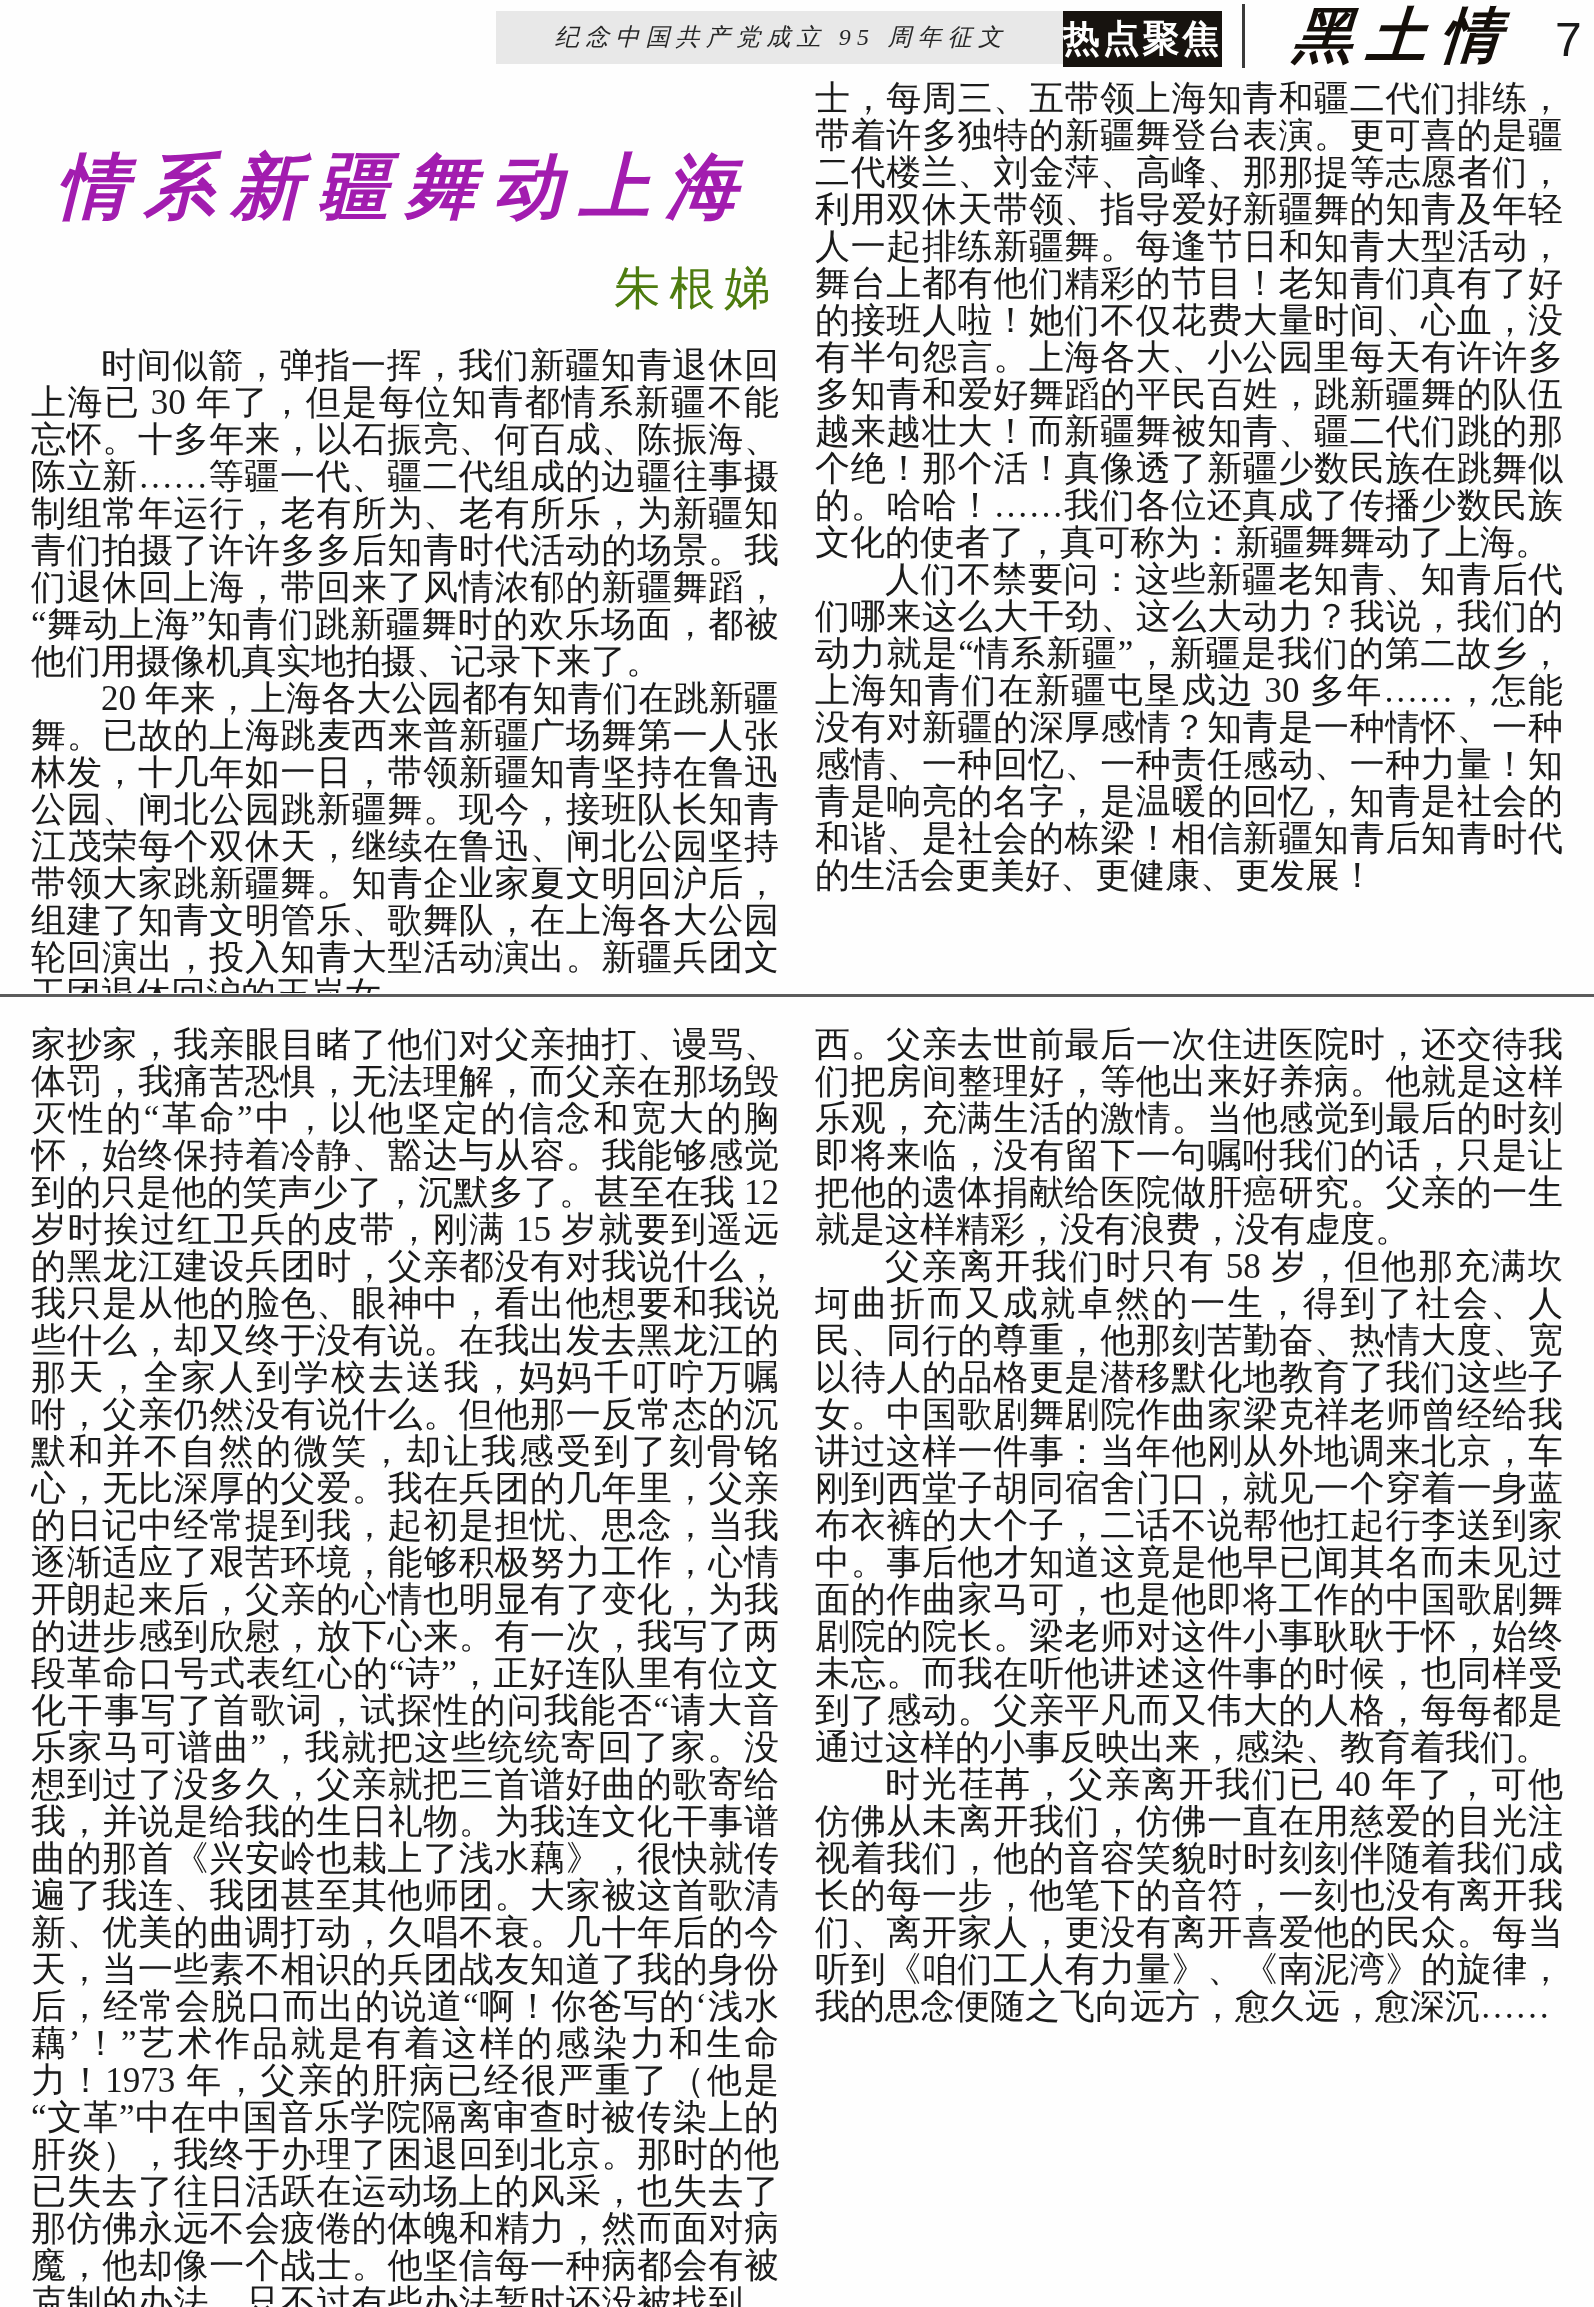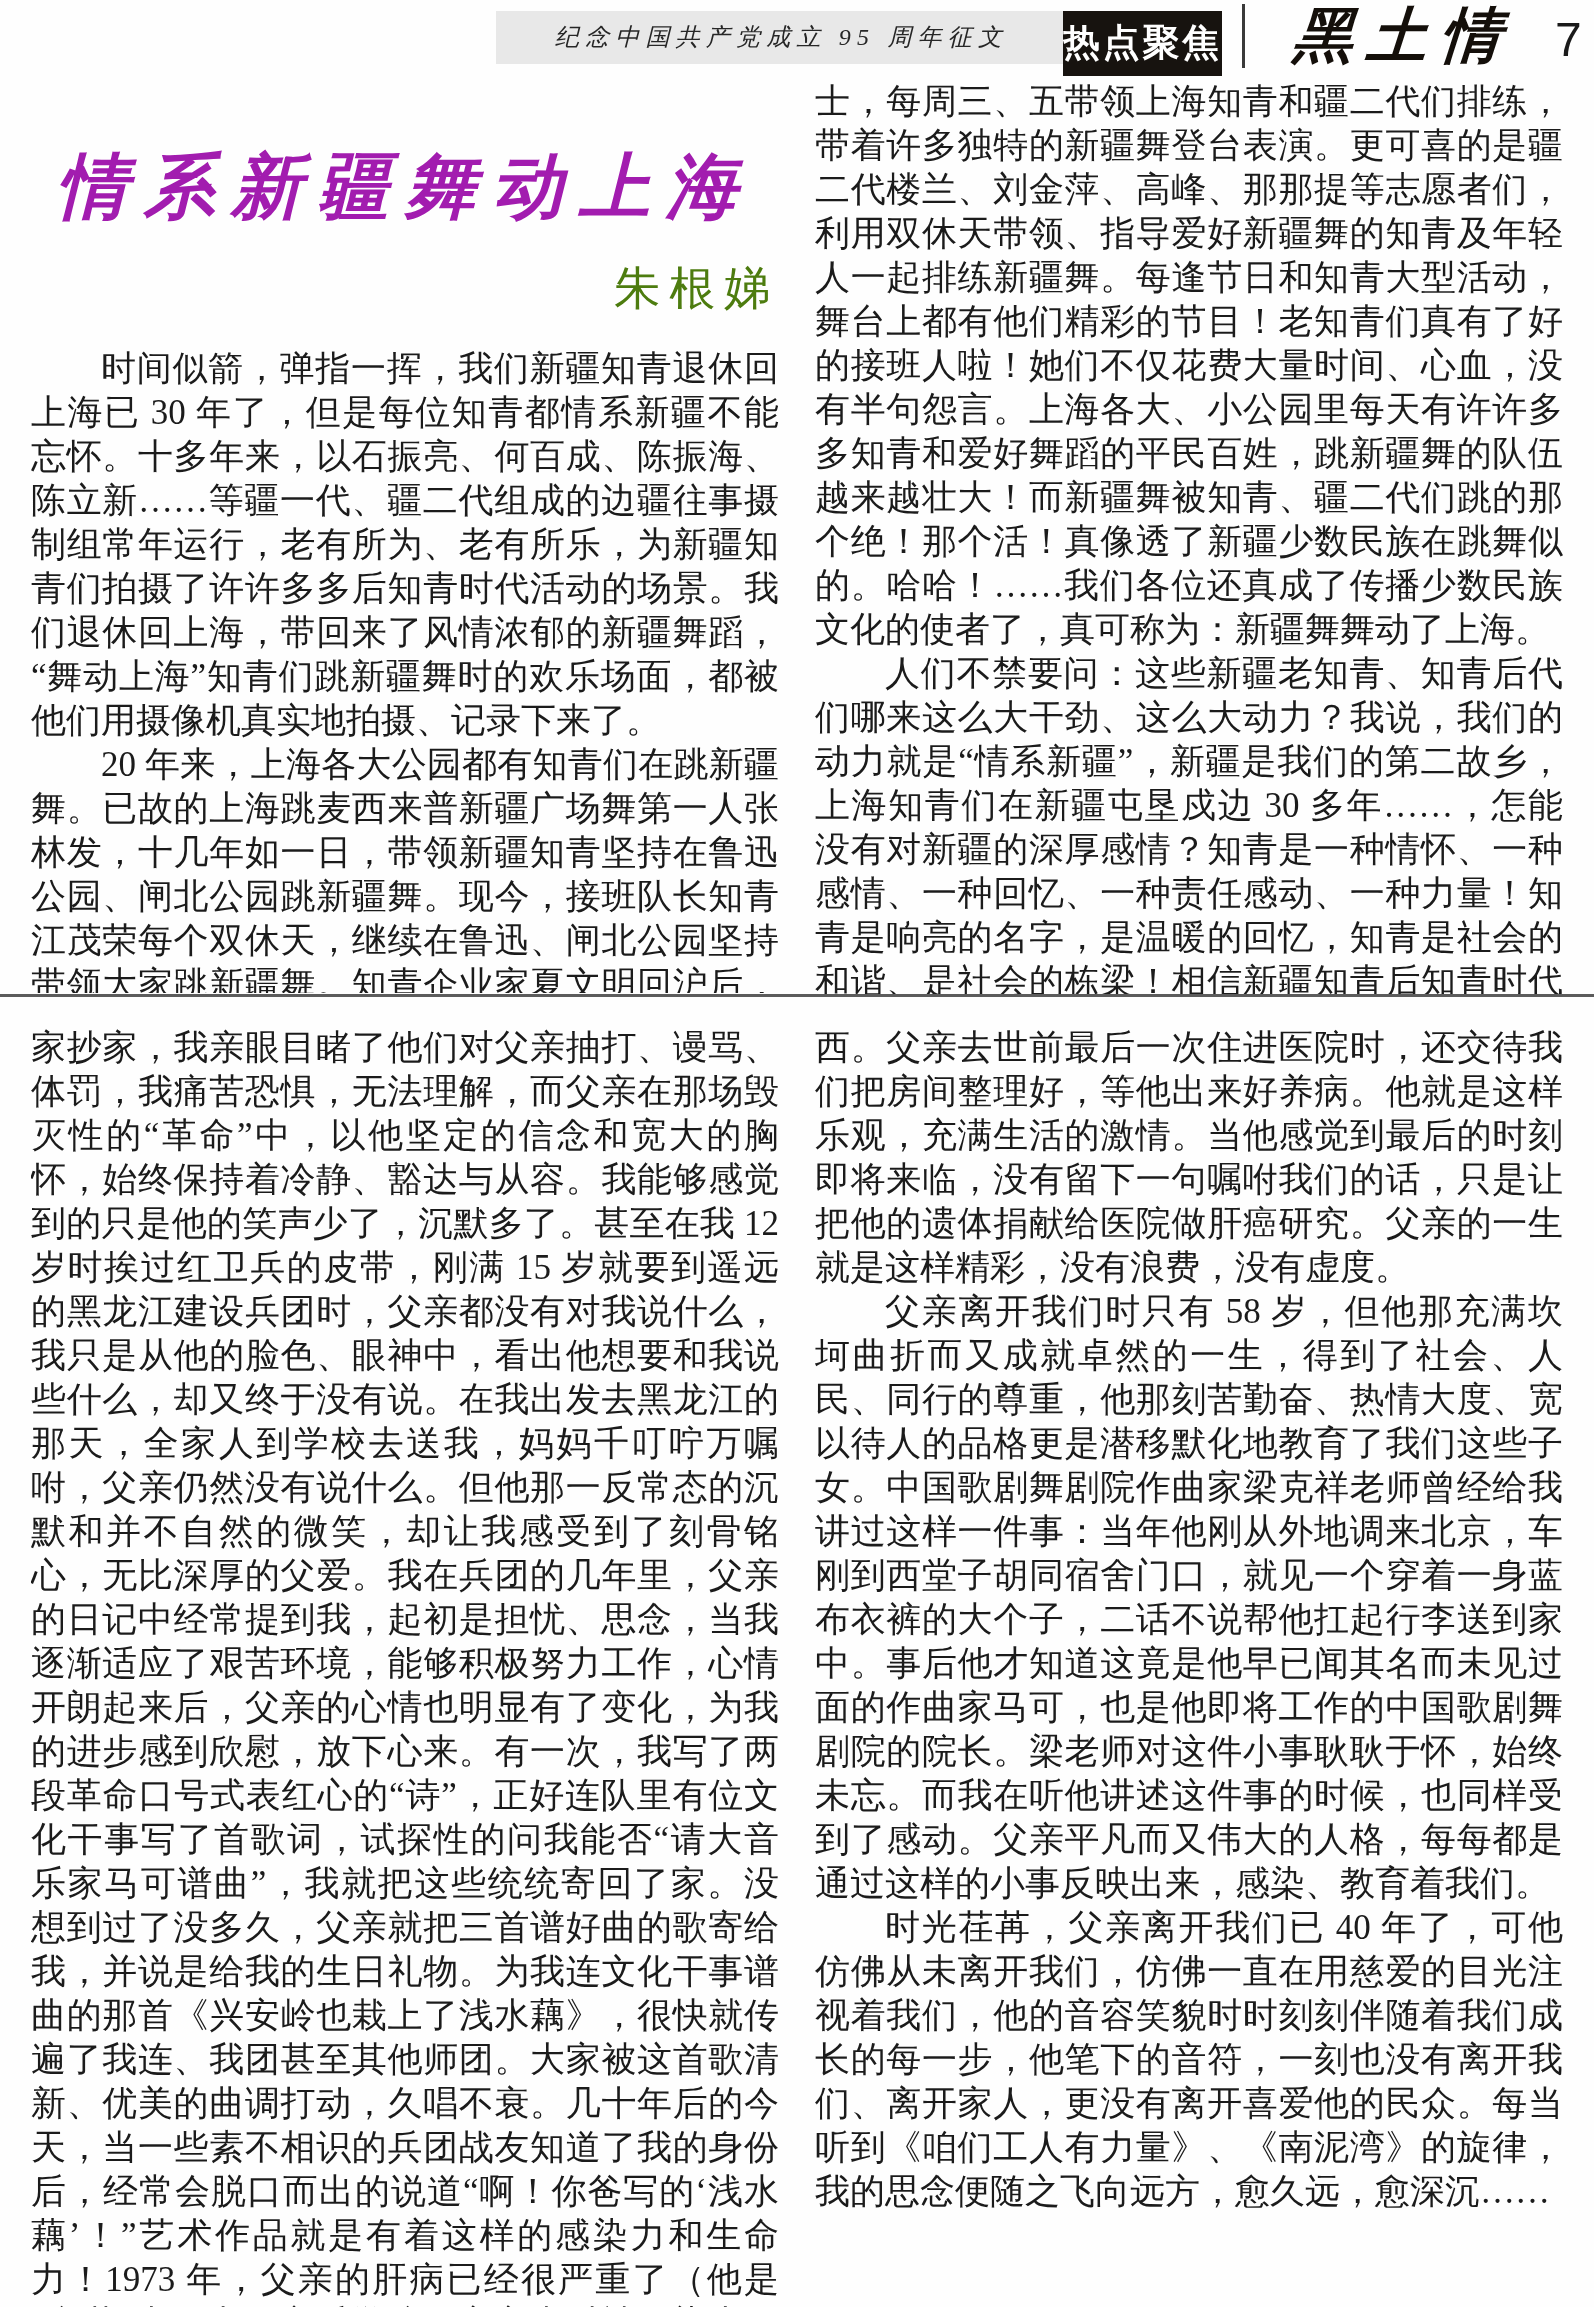--- a/index.html
+++ b/index.html
@@ -9,21 +9,21 @@
     font-family:"Liberation Serif","DejaVu Serif",serif;
     color:#1b1b1b;
   }
   
   .banner {
     position:absolute; left:496px; top:10.6px; width:571px; height:53px;
     background:#e8e8e8; display:flex; align-items:center; justify-content:center;
     font-size:24px; letter-spacing:6.2px; color:#262626; font-style:italic;
   }
   .badge {
-    position:absolute; left:1063px; top:10.6px; width:159px; height:65px;
+    position:absolute; left:1063px; top:10.6px; width:159px; height:56px;
     background:#17130f; color:#fff; display:flex; align-items:center; justify-content:center;
     font-family:"Liberation Sans","DejaVu Sans",sans-serif; font-weight:bold;
     font-size:37px; letter-spacing:2.7px;
   }
   .vrule {
     position:absolute; left:1242px; top:4.4px; width:2.7px; height:64px; background:#3a3a3a;
   }
   .logo {
     position:absolute; left:1271px; top:1.8px; width:266px; height:69px;
     display:flex; align-items:center; justify-content:center;
@@ -39,21 +39,21 @@
   .col { position:absolute; overflow:hidden; }
   .col-top-left  { left:31px;  top:97px;  width:748px; height:896px; }
   .col-top-right { left:815px; top:80px;   width:748px; height:914px; }
   .col-bot-left  { left:31px;  top:1026px; width:748px; height:1281px; }
   .col-bot-right { left:815px; top:1026px; width:748px; height:1281px; }
   .hrule {
     position:absolute; left:0; top:994px; width:1594px; height:2.7px; background:#5c5c5c;
   }
   
   p {
-    margin:0; font-size:35px; line-height:44px;
+    margin:0; font-size:35px; line-height:37px;
     text-align:justify; text-justify:inter-ideograph;
   }
   .indent { text-indent:2em; }
   .title {
     margin:43px 0 0 0; text-align:center;
     font-size:71px; font-weight:bold; font-style:italic; letter-spacing:16px;
     color:#a21caf; white-space:nowrap;
   }
   .author {
     margin:23px 0 26.6px 0; text-align:right;

